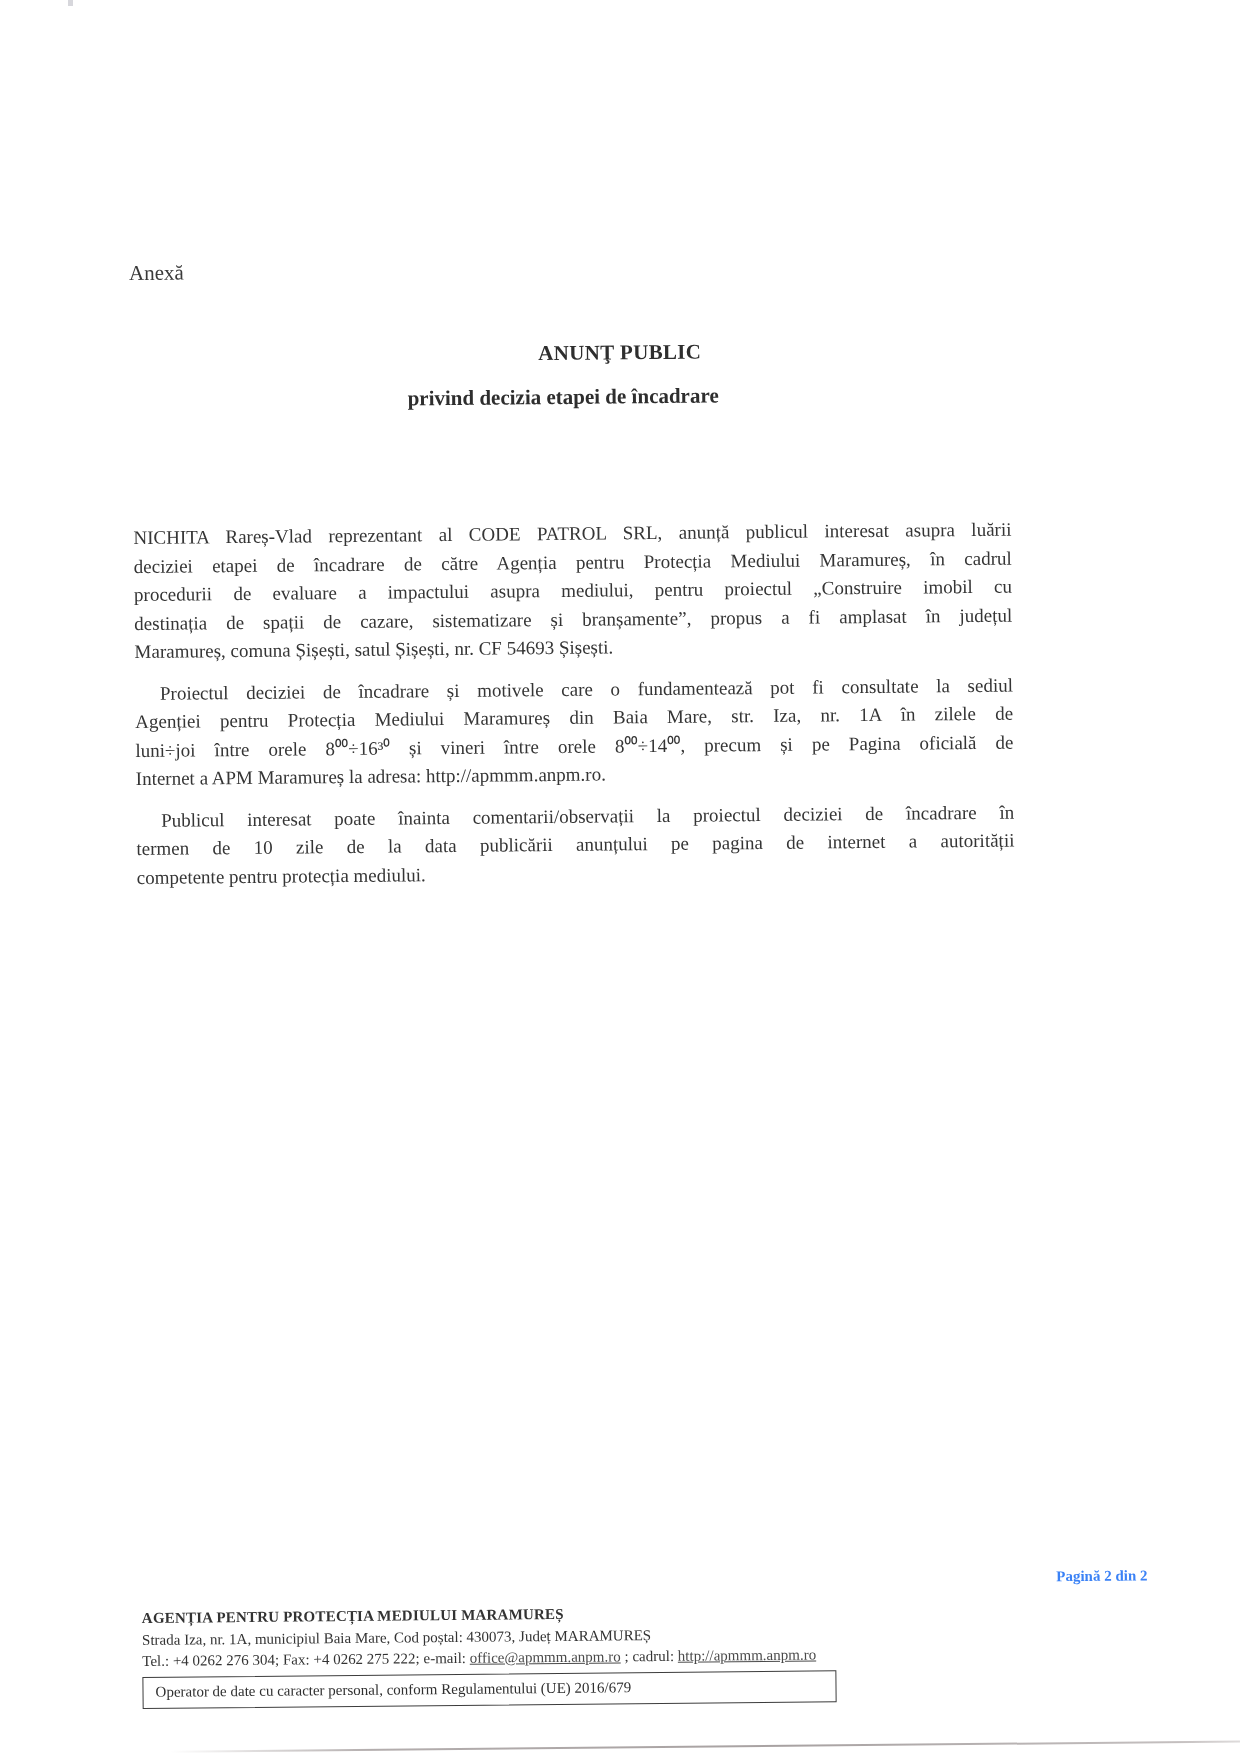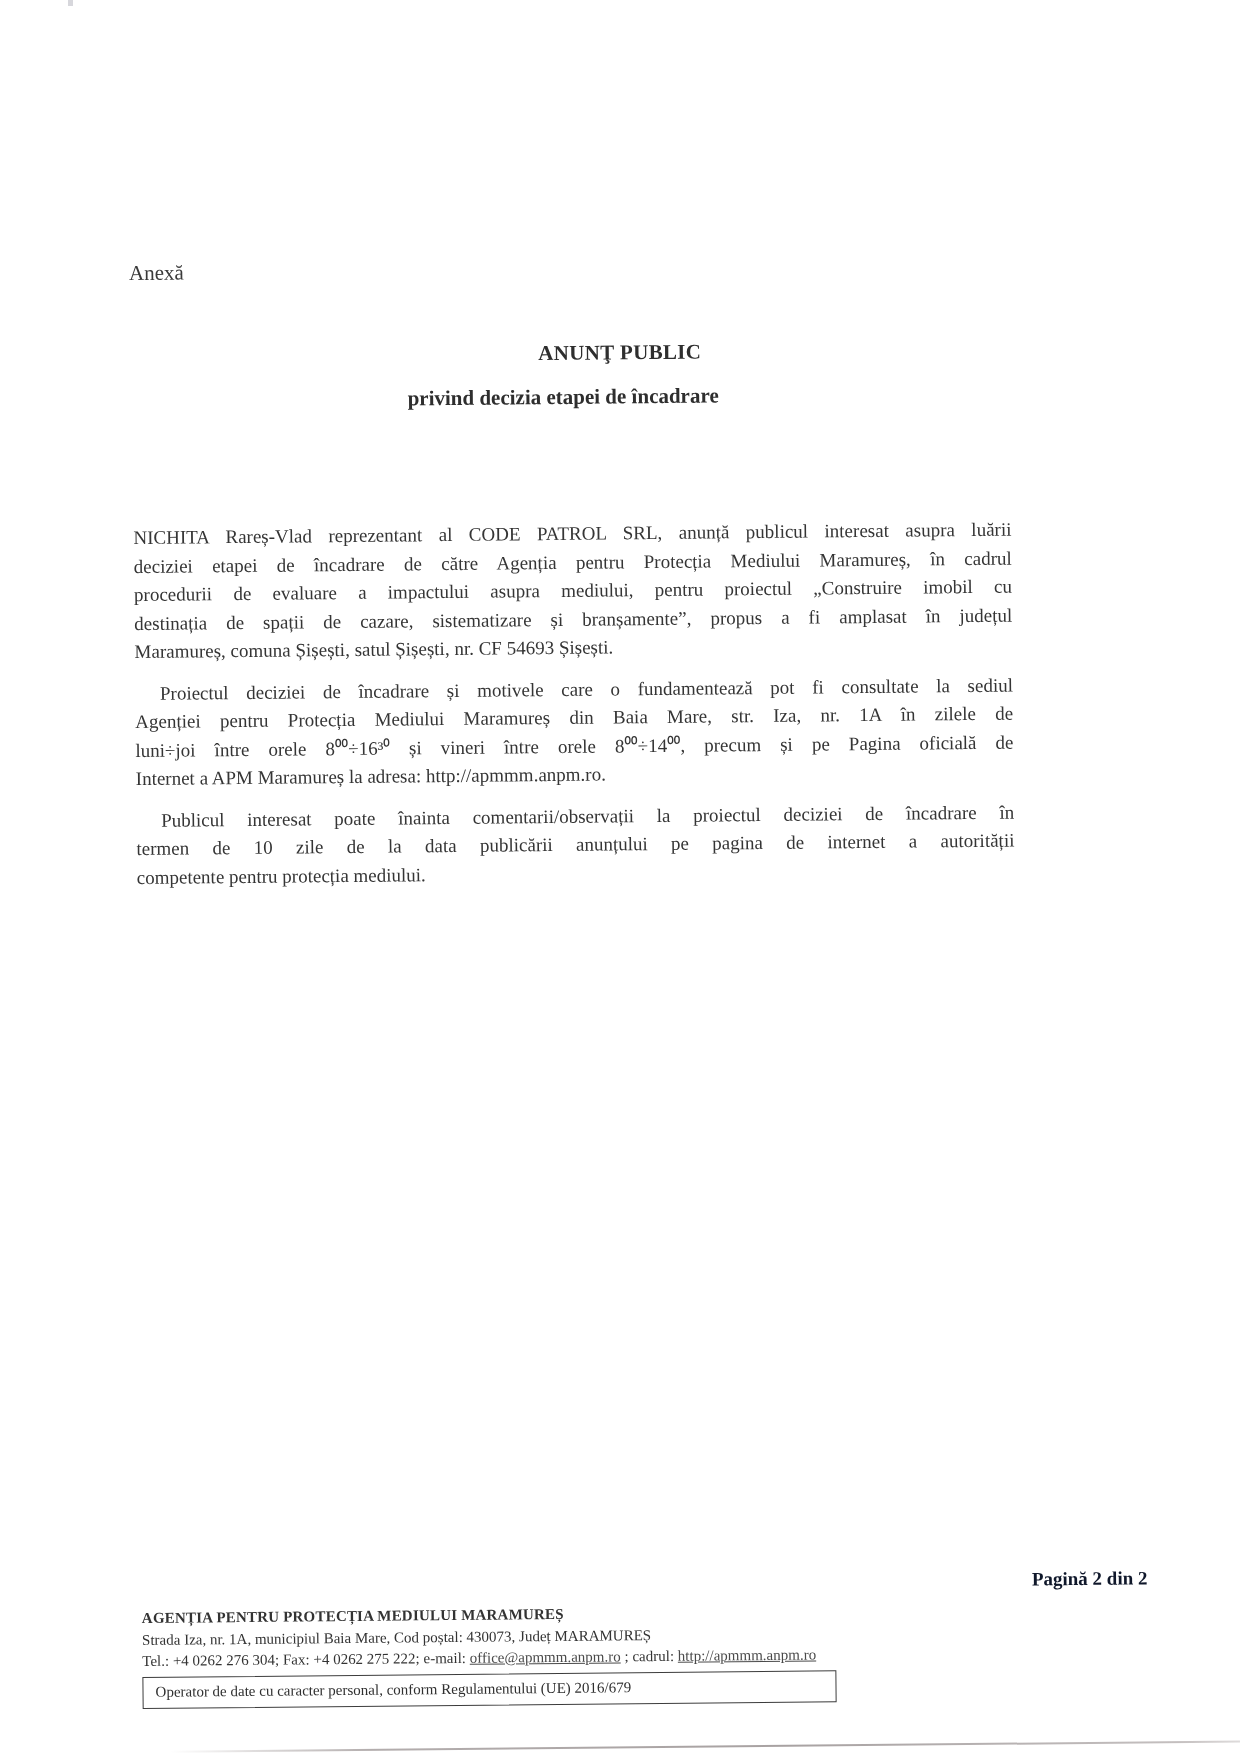--- a/index.html
+++ b/index.html
@@ -35,21 +35,21 @@
   .body-text{
     position:absolute;left:135px;top:524px;width:878px;
     font-size:19px;line-height:28.5px;color:#353535;
   }
   .para + .para{margin-top:13px;}
   .line{text-align:justify;text-align-last:justify;}
   .line.para-last{text-align-last:left;}
   .para.indent .line:first-child{text-indent:25px;}
   .page-indicator{
     position:absolute;top:1577px;right:101px;
-    font-size:19px;font-weight:700;color:#0f172a;
+    font-size:15px;font-weight:700;color:#3b82f6;
     white-space:nowrap;
   }
   .footer{
     position:absolute;left:133px;top:1608px;width:980px;
     font-size:15px;line-height:21.5px;color:#333333;
   }
   .footer .agency{font-weight:700;letter-spacing:0.2px;}
   .footer .contact{white-space:nowrap;}
   .footer a.doc-link{
     color:#4a4a4a;text-decoration:underline;cursor:pointer;

